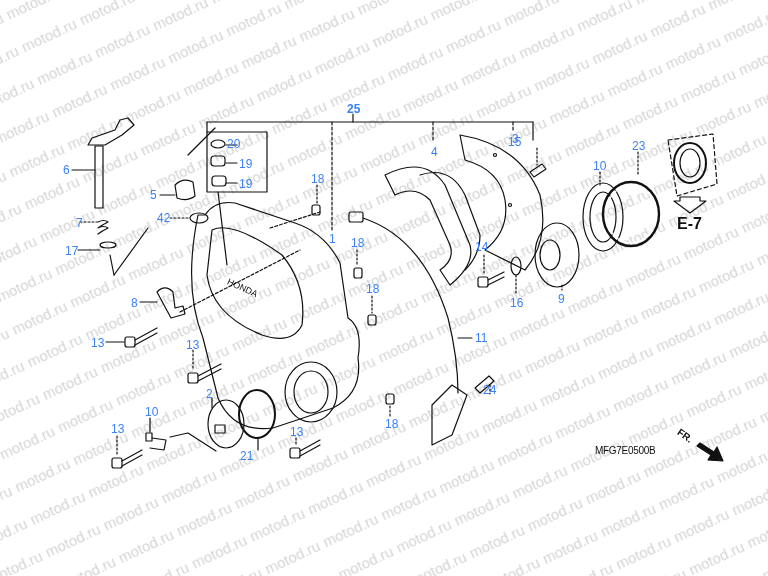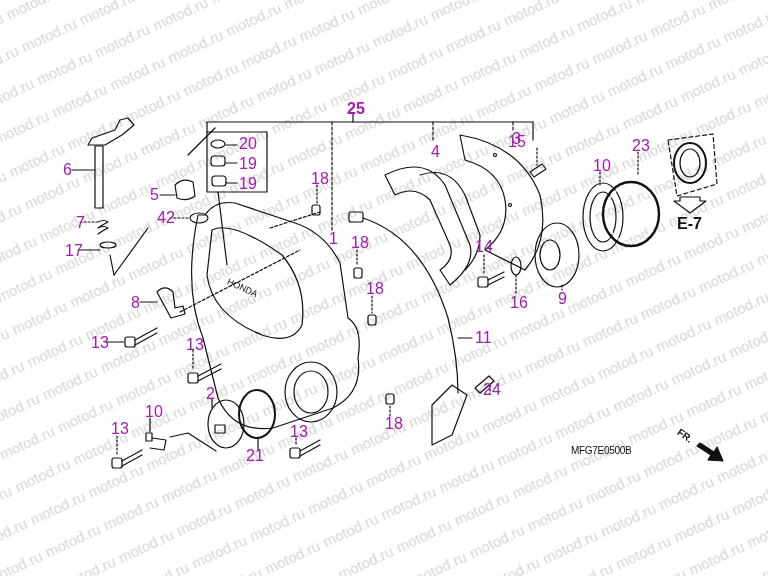--- a/index.html
+++ b/index.html
@@ -1,20 +1,20 @@
 <!DOCTYPE html>
 <html><head>
 <meta charset="utf-8">
 <style>
   html,body{margin:0;padding:0;background:#ffffff;}
   #stage{position:relative;width:768px;height:576px;overflow:hidden;background:#ffffff;font-family:"Liberation Sans",sans-serif;}
   #wm{position:absolute;left:0;top:0;width:768px;height:576px;pointer-events:none;}
   #art{position:absolute;left:0;top:0;}
-  .callout{position:absolute;font-family:"Liberation Sans",sans-serif;font-size:16px;color:#a21caf;line-height:12px;white-space:nowrap;}
-  .code{position:absolute;font-family:"Liberation Sans",sans-serif;font-size:10px;color:#111;letter-spacing:-0.3px;}
+  .callout{position:absolute;font-family:"Liberation Sans",sans-serif;font-size:12px;color:#3b82f6;line-height:12px;white-space:nowrap;}
+  .code{position:absolute;font-family:"Liberation Sans",sans-serif;font-size:10px;color:#111;letter-spacing:-0.3px;margin-left:24px;}
   .ref{position:absolute;font-family:"Liberation Sans",sans-serif;font-size:16px;font-weight:bold;color:#111;}
 </style>
 </head>
 <body>
 
 <div id="stage">
 
   <svg id="wm" width="768" height="576">
     <defs>
       <pattern id="wmp" width="64" height="36" patternUnits="userSpaceOnUse" patternTransform="rotate(-25)">
@@ -193,21 +193,21 @@
       <path d="M170 437 l18 -4 l28 18"></path>
     </g>
 
     <g>
       <path d="M700 443 l14 9 l3 -5 l6 14 l-15 -1 l3 -5 l-14 -9 Z" fill="#111"></path>
     </g>
   </svg>
 
   <div>
     <span class="callout" style="left:347px;top:103px;font-weight:bold">25</span>
-    <span class="callout" style="left:239px;top:138px">20</span>
+    <span class="callout" style="left:227px;top:138px">20</span>
     <span class="callout" style="left:239px;top:158px">19</span>
     <span class="callout" style="left:239px;top:178px">19</span>
     <span class="callout" style="left:63px;top:164px">6</span>
     <span class="callout" style="left:150px;top:189px">5</span>
     <span class="callout" style="left:157px;top:212px">42</span>
     <span class="callout" style="left:76px;top:217px">7</span>
     <span class="callout" style="left:65px;top:245px">17</span>
     <span class="callout" style="left:311px;top:173px">18</span>
     <span class="callout" style="left:329px;top:233px">1</span>
     <span class="callout" style="left:431px;top:146px">4</span>
@@ -223,19 +223,19 @@
     <span class="callout" style="left:131px;top:297px">8</span>
     <span class="callout" style="left:91px;top:337px">13</span>
     <span class="callout" style="left:475px;top:332px">11</span>
     <span class="callout" style="left:186px;top:339px">13</span>
     <span class="callout" style="left:206px;top:388px">2</span>
     <span class="callout" style="left:145px;top:406px">10</span>
     <span class="callout" style="left:111px;top:423px">13</span>
     <span class="callout" style="left:483px;top:384px">24</span>
     <span class="callout" style="left:385px;top:418px">18</span>
     <span class="callout" style="left:290px;top:426px">13</span>
-    <span class="callout" style="left:246px;top:450px">21</span>
+    <span class="callout" style="left:240px;top:450px">21</span>
   </div>
 
   <span class="ref" style="left:677px;top:215px">E-7</span>
   <span class="ref" style="left:677px;top:430px;transform:rotate(35deg);font-size:10px">FR.</span>
   <span class="code" style="left:571px;top:445px">MFG7E0500B</span>
 </div>
 
 </body></html>

